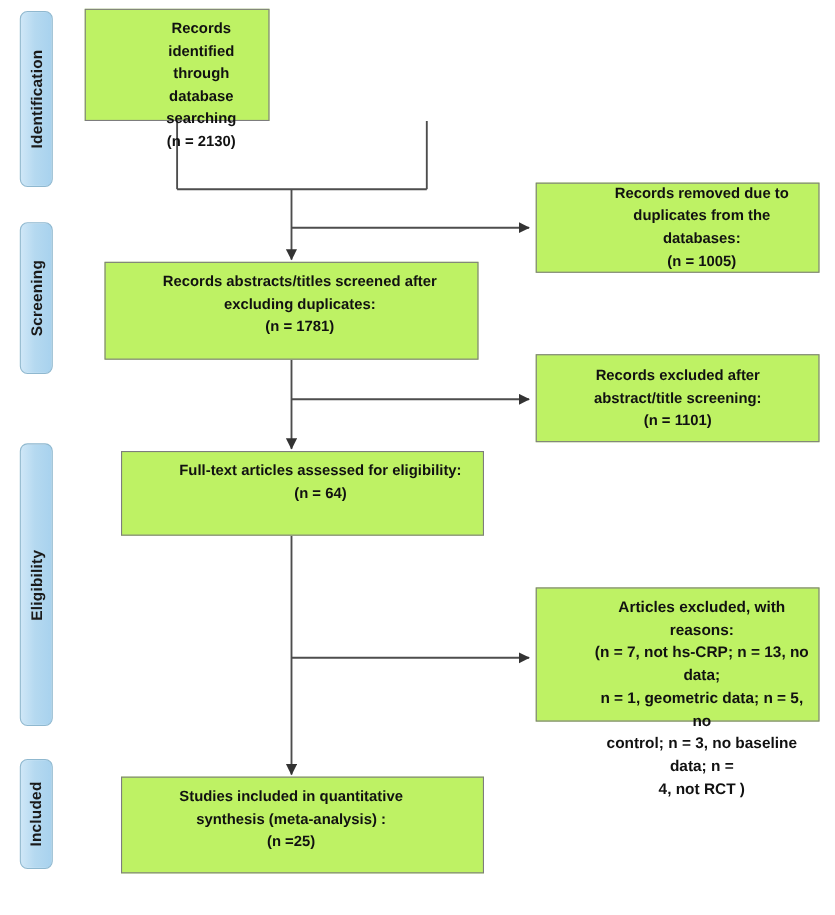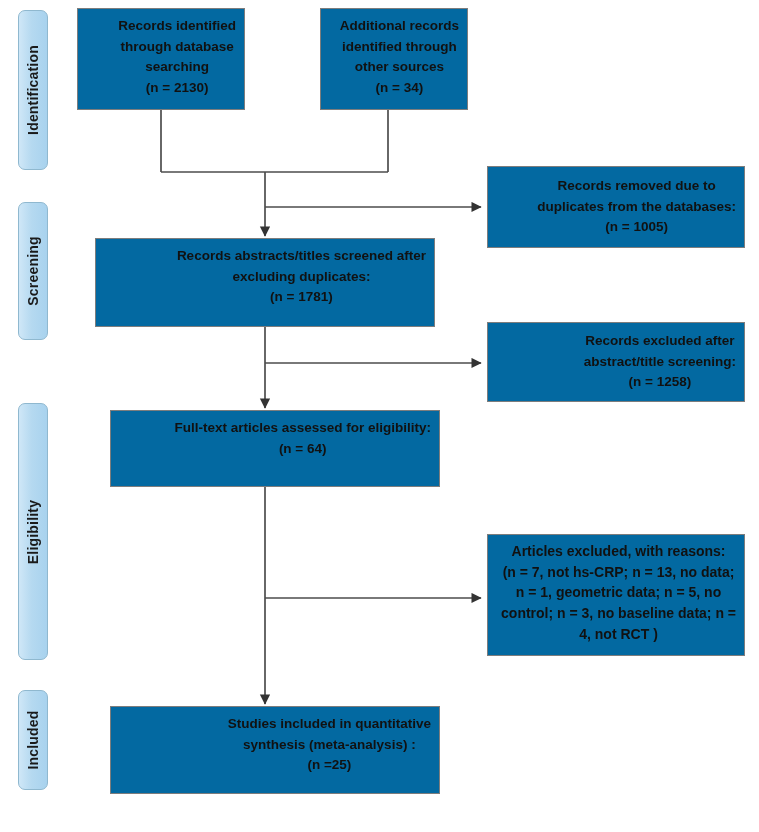--- a/index.html
+++ b/index.html
@@ -44,23 +44,24 @@
     font-size: 14px;
     font-weight: bold;
     color: #1a1a1a;
     letter-spacing: 0.2px;
   }
   
   .flow-box {
     position: absolute;
     box-sizing: border-box;
     border: 1.4px solid #7d7d7d;
-    background: #0369a1;
+    background: #bef264;
     display: flex;
-    justify-content: flex-end;
+    justify-content: flex-start;
+    padding-left: 44px;
   }
   .flow-box .box-text {
     text-align: center;
     font-size: 13.5px;
     font-weight: bold;
     line-height: 1.52;
     color: #111111;
     padding: 7px 8px 0 8px;
     white-space: pre-line;
   }
@@ -132,43 +133,37 @@
     <span class="stage-label">Included</span>
   </div>
 
   <div class="flow-box" style="left:77px; top:8px; width:168px; height:102px;">
     <span class="box-text">Records identified
 through database
 searching
 (n = 2130)</span>
   </div>
 
-  <div class="flow-box" style="left:320px; top:8px; width:148px; height:102px;">
-    <span class="box-text">Additional records
-identified through
-other sources
-(n = 34)</span>
-  </div>
 
   <div class="flow-box align-mid" style="left:487px; top:166px; width:258px; height:82px;">
     <span class="box-text">Records removed due to
 duplicates from the databases:
 (n = 1005)</span>
   </div>
 
   <div class="flow-box" style="left:95px; top:238px; width:340px; height:89px;">
     <span class="box-text">Records abstracts/titles screened after
 excluding duplicates:
 (n = 1781)</span>
   </div>
 
   <div class="flow-box align-mid" style="left:487px; top:322px; width:258px; height:80px;">
     <span class="box-text">Records excluded after
 abstract/title screening:
-(n = 1258)</span>
+(n = 1101)</span>
   </div>
 
   <div class="flow-box" style="left:110px; top:410px; width:330px; height:77px;">
     <span class="box-text">Full-text articles assessed for eligibility:
 (n = 64)</span>
   </div>
 
   <div class="flow-box tight" style="left:487px; top:534px; width:258px; height:122px;">
     <span class="box-text">Articles excluded, with reasons:
 (n = 7, not hs-CRP; n = 13, no data;

